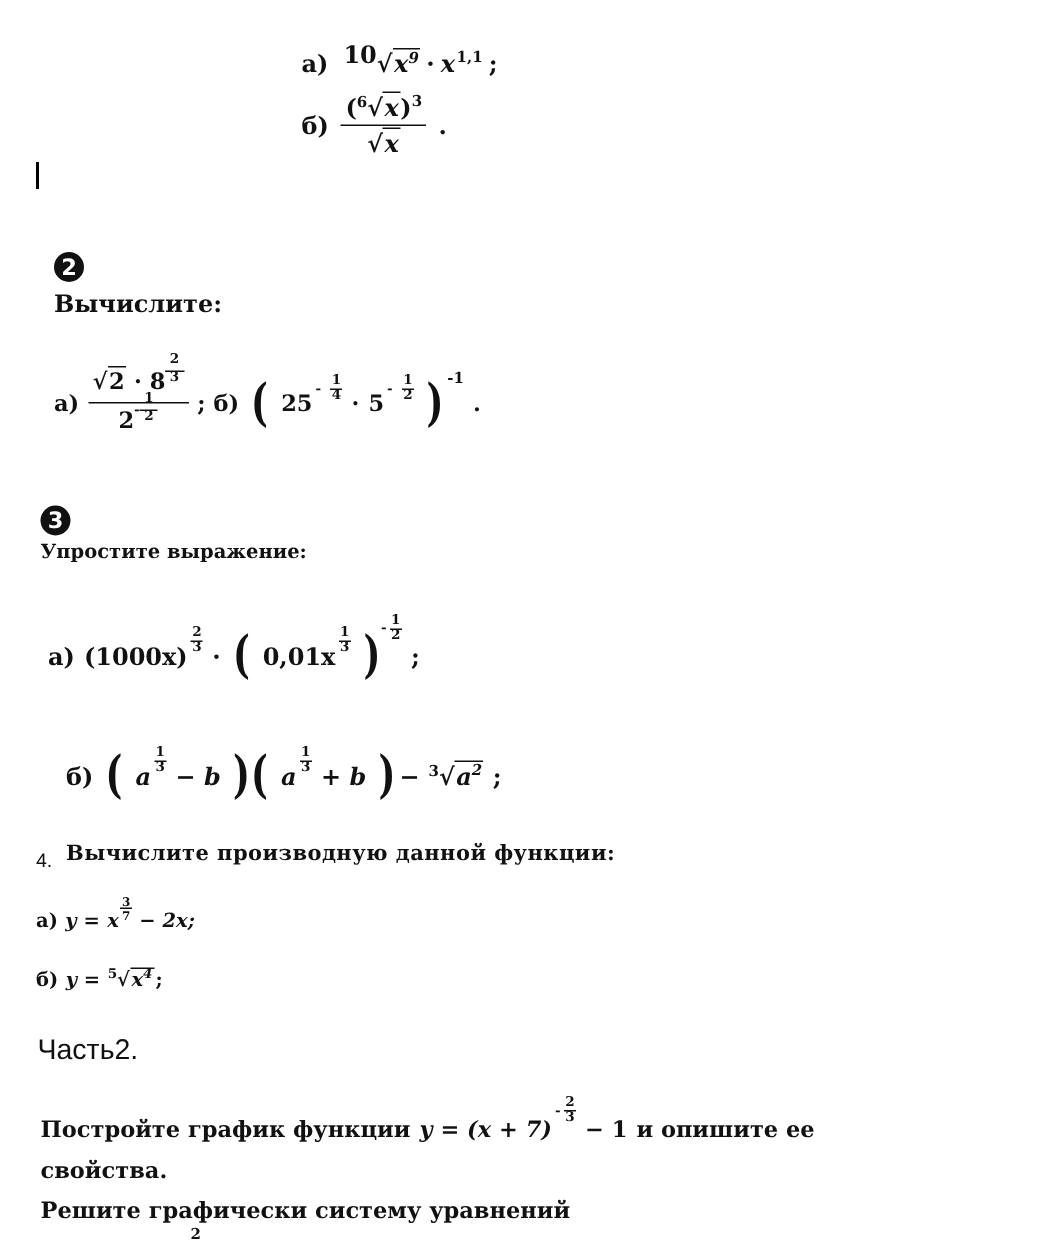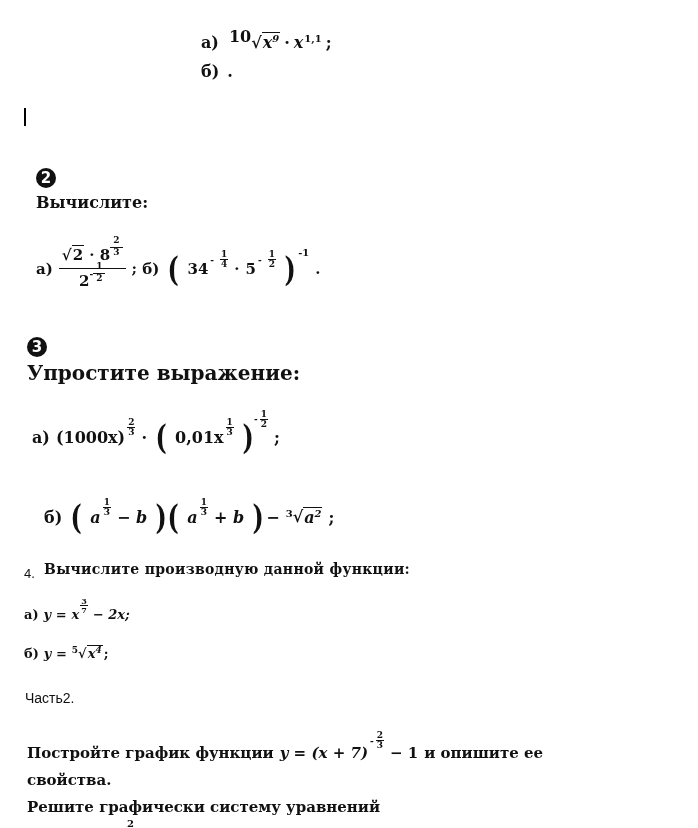--- a/index.html
+++ b/index.html
@@ -32,20 +32,24 @@
       <span class="sup" style="font-size:16px;top:-6px;">10</span><span>√</span><span class="over i"><span>x</span><sup style="font-size:10px;">9</sup></span>
     </span>
     <span>·</span>
     <span class="i">x</span>
       <sup style="font-size:10px;margin-left:-3px;">1,1</sup>
     <span>;</span>
   </div>
 
   <div class="abs b" style="left:201px;top:62px;font-size:16px;display:flex;align-items:center;gap:8px;">
     <span>б)</span>
+    <span class="bigfrac">
+      <span class="n" style="white-space:nowrap;">(<span class="sup" style="font-size:10px;top:-6px;">6</span>√<span class="over i">x</span>)<sup style="font-size:10px;">3</sup></span>
+      <span class="d">√<span class="over i">x</span></span>
+    </span>
     <span>.</span>
   </div>
 </div>
 
 <div class="abs cursor" style="left:24px;top:108px;"></div>
 
 <div class="abs circle-num" style="left:36px;top:168px;">
     <span>2</span>
   </div>
 <div class="abs b" style="left:36px;top:193px;font-size:16px;">Вычислите:</div>
@@ -57,42 +61,42 @@
           <span class="n">2</span>
           <span>3</span>
         </span></span>
     <span class="d" style="white-space:nowrap;"><span>2</span><span style="font-size:9px;position:relative;top:-9px;">-</span><span class="frac" style="position:relative;top:-9px;">
           <span class="n">1</span>
           <span>2</span>
         </span></span>
   </span>
   <span>; б)</span>
   <span class="bigparen">(</span>
-  <span>34</span>
+  <span>25</span>
     <span style="font-size:9px;position:relative;top:-9px;margin-left:-4px;">-</span>
     <span class="frac" style="position:relative;top:-9px;">
       <span class="n">1</span>
       <span>4</span>
     </span>
   <span>·</span>
   <span>5</span>
     <span style="font-size:9px;position:relative;top:-9px;margin-left:-4px;">-</span>
     <span class="frac" style="position:relative;top:-9px;">
       <span class="n">1</span>
       <span>2</span>
     </span>
   <span class="bigparen">)</span>
     <span style="font-size:10px;position:relative;top:-16px;margin-left:-6px;">-1</span>
   <span>.</span>
 </div>
 
 <div class="abs circle-num" style="left:27px;top:337px;">
     <span>3</span>
   </div>
-<div class="abs b" style="left:27px;top:361px;font-size:20px;">Упростите выражение:</div>
+<div class="abs b" style="left:27px;top:361px;font-size:13px;">Упростите выражение:</div>
 
 <div class="abs b" style="left:32px;top:420px;font-size:16px;display:flex;align-items:center;gap:6px;">
   <span>а)</span>
   <span>(1000x)</span>
     <span class="frac" style="position:relative;top:-10px;margin-left:-4px;">
       <span class="n">2</span>
       <span>3</span>
     </span>
   <span>·</span>
   <span class="bigparen">(</span>
@@ -147,21 +151,21 @@
   <span class="i">− 2x;</span>
 </div>
 
 <div class="abs b" style="left:24px;top:645px;font-size:13px;display:flex;align-items:center;gap:5px;">
   <span>б)</span>
   <span class="i">y =</span>
   <span><span class="sup" style="font-size:9px;top:-5px;">5</span>√<span class="over i"><span>x</span><sup style="font-size:9px;">4</sup></span></span>
   <span style="margin-left:-4px;">;</span>
 </div>
 
-<div class="abs sans" style="left:25px;top:690px;font-size:14px;">Часть2.</div>
+<div class="abs sans" style="left:25px;top:690px;font-size:19px;">Часть2.</div>
 
 <div class="abs b" style="left:27px;top:743px;font-size:15px;display:flex;align-items:center;gap:6px;white-space:nowrap;">
   <span>Постройте график функции</span>
   <span class="i">y = (x + 7)</span>
     <span style="font-size:9px;position:relative;top:-12px;margin-left:-4px;">-</span>
     <span class="frac" style="position:relative;top:-12px;margin-left:-4px;">
       <span class="n">2</span>
       <span>3</span>
     </span>
   <span>− 1</span>

